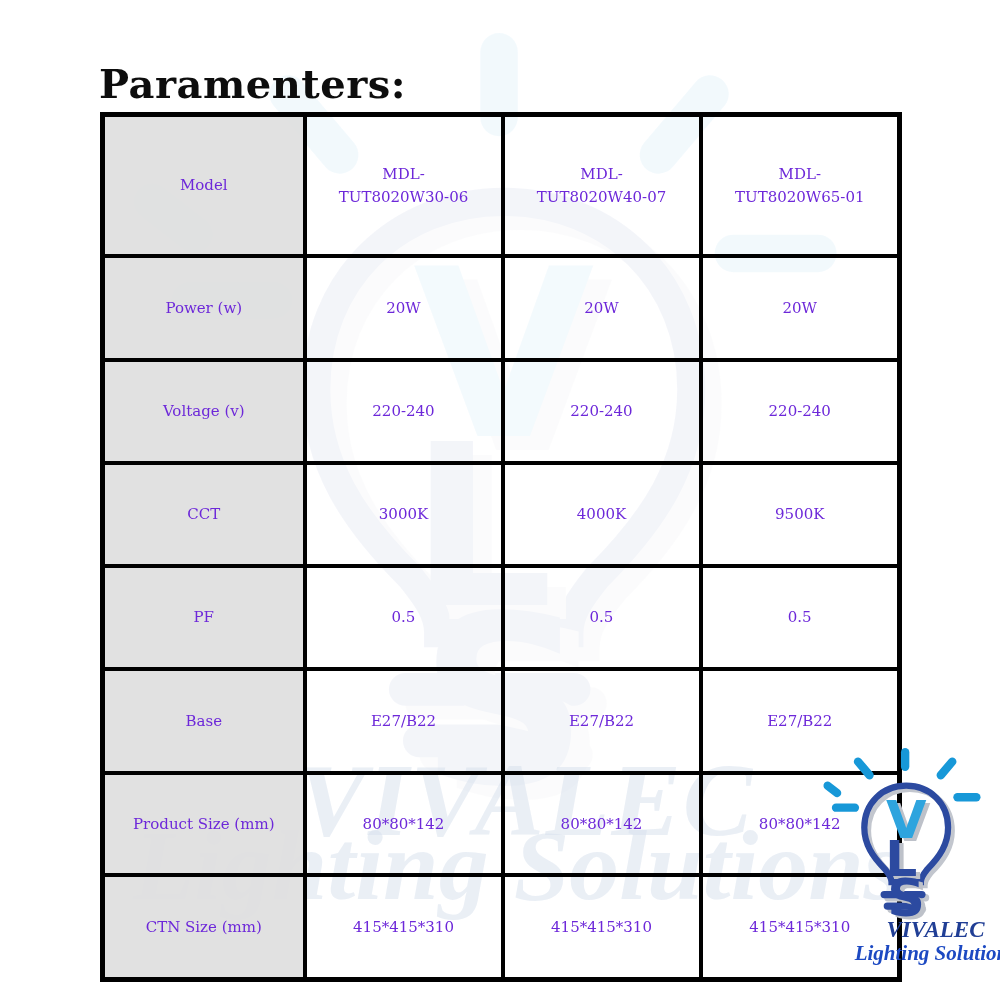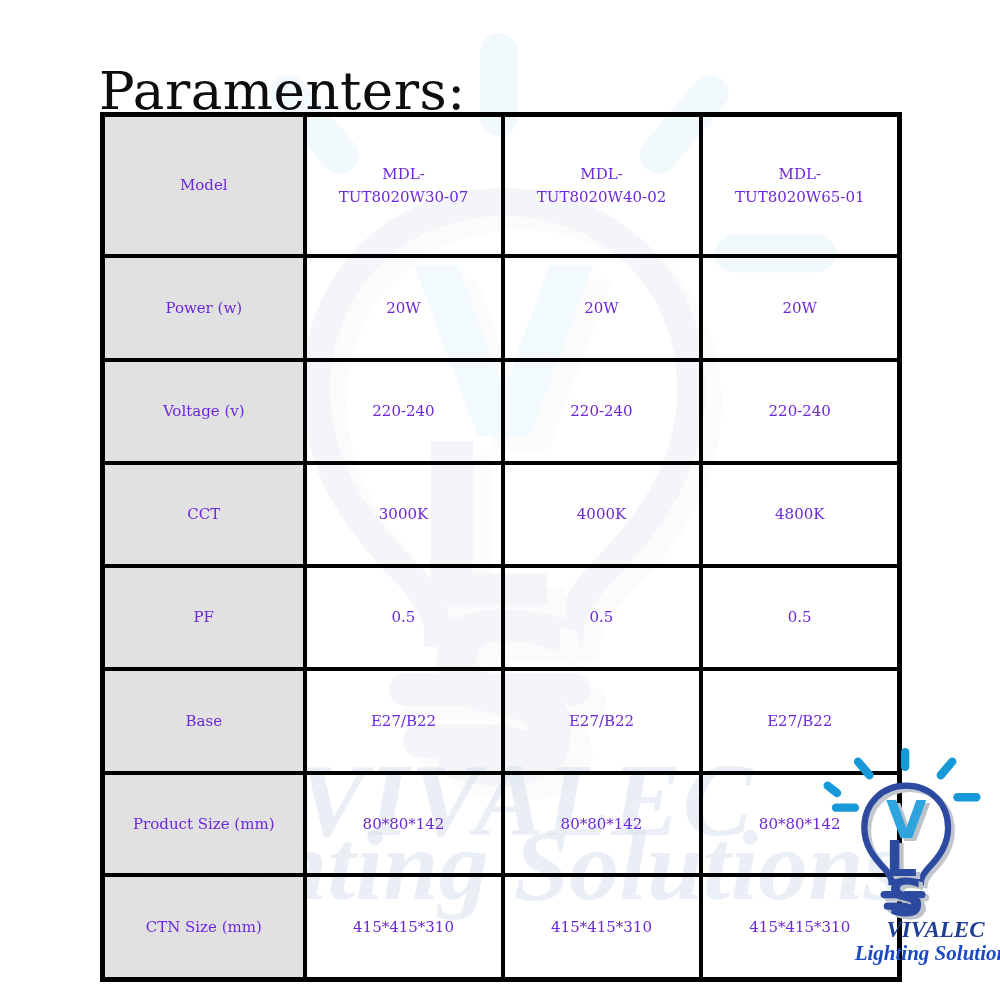--- a/index.html
+++ b/index.html
@@ -20,21 +20,21 @@
   }
   .wm-tagline{
     position:absolute;left:133px;top:808px;
     font-family:"Liberation Serif", serif;font-style:italic;font-weight:bold;
     font-size:100px;color:#d9e2ee;opacity:0.55;white-space:nowrap;
   }
 
   
   .title{
     position:absolute;left:99px;top:60px;margin:0;z-index:2;
-    font-family:"DejaVu Serif", serif;font-weight:400;font-size:53px;
+    font-family:"DejaVu Serif", serif;font-weight:700;font-size:40px;
     color:#0d0d0d;letter-spacing:0.5px;
   }
 
   
   .spec{
     position:absolute;left:100px;top:112px;width:797px;height:870px;z-index:1;
     border-collapse:collapse;table-layout:fixed;
     border:5px solid #000;color:#6d28d9;
   }
   .spec th,.spec td{
@@ -129,41 +129,41 @@
   <table class="spec">
     <colgroup>
       <col style="width:202px">
         <col style="width:198px">
         <col style="width:198px">
         <col style="width:199px">
     </colgroup>
     <tbody id="spec-body">
         <tr>
           <th>Model</th>
-          <td>MDL-TUT8020W30-07</td>
-          <td>MDL-TUT8020W40-02</td>
+          <td>MDL-TUT8020W30-06</td>
+          <td>MDL-TUT8020W40-07</td>
           <td>MDL-TUT8020W65-01</td>
         </tr>
         <tr>
           <th>Power (w)</th>
           <td>20W</td>
           <td>20W</td>
           <td>20W</td>
         </tr>
         <tr>
           <th>Voltage (v)</th>
           <td>220-240</td>
           <td>220-240</td>
           <td>220-240</td>
         </tr>
         <tr>
           <th>CCT</th>
           <td>3000K</td>
           <td>4000K</td>
-          <td>4800K</td>
+          <td>9500K</td>
         </tr>
         <tr>
           <th>PF</th>
           <td>0.5</td>
           <td>0.5</td>
           <td>0.5</td>
         </tr>
         <tr>
           <th>Base</th>
           <td>E27/B22</td>

